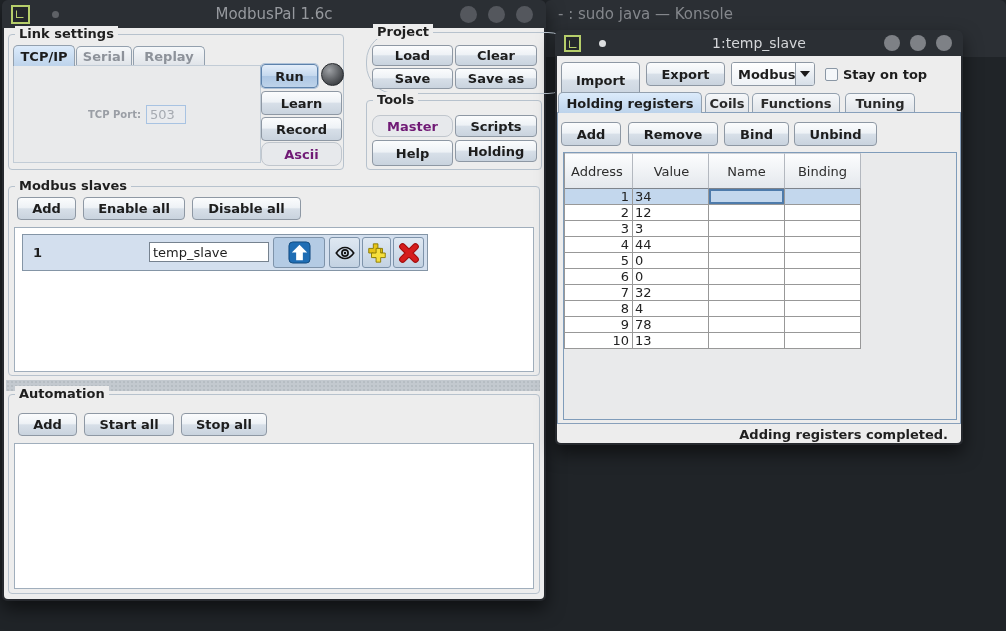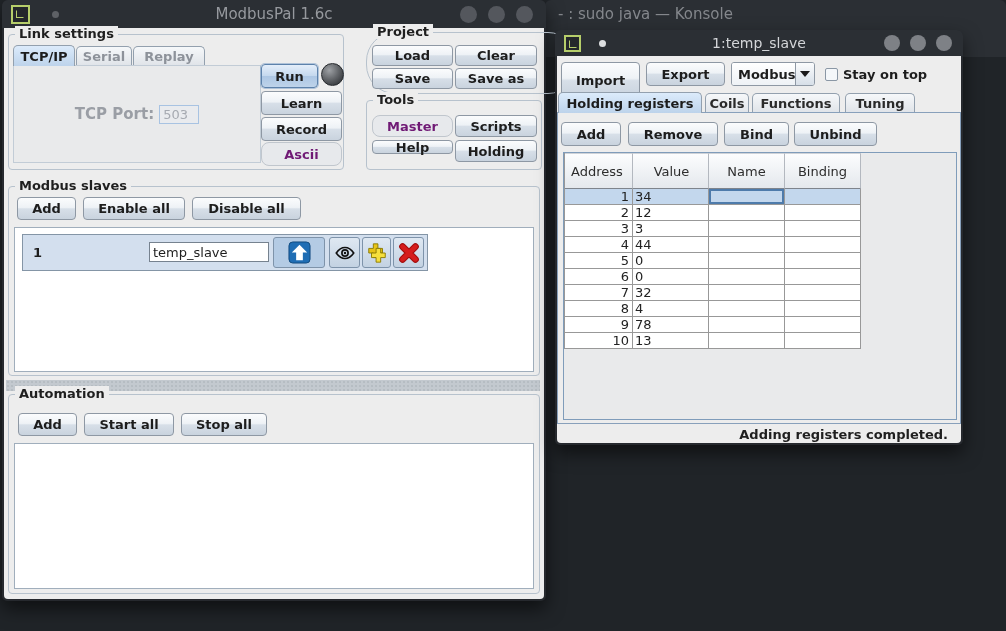--- a/index.html
+++ b/index.html
@@ -112,21 +112,21 @@
           <span>TCP/IP</span>
         </div>
       <div class="tab dim" style="left:67px;top:11px;width:56px;">
           <span>Serial</span>
         </div>
       <div class="tab dim" style="left:124px;top:11px;width:72px;">
           <span>Replay</span>
         </div>
 
       <div class="abs" style="left:4px;top:30px;width:248px;height:98px;background:#e9eaeb;border:1px solid #c2ccd6;box-sizing:border-box;display:flex;align-items:center;justify-content:center;gap:5px;">
-        <span style="font-size:15px;font-weight:bold;color:#9a9ea5;">TCP Port:</span>
+        <span style="font-size:10px;font-weight:bold;color:#9a9ea5;">TCP Port:</span>
         <input class="tfield" readonly="" style="position: static; width: 40px; height: 19px; background: rgb(233, 235, 238); border-color: rgb(168, 195, 226); color: rgb(166, 170, 177);" value="503">
       </div>
 
       <div class="btn focused" style="left:252px;top:29px;width:57px;height:24px;">
           <span>Run</span>
         </div>
       <div class="ledcirc" style="left:312px;top:28px;width:23px;height:23px;"></div>
       <div class="btn" style="left:252px;top:56px;width:81px;height:24px;">
           <span>Learn</span>
         </div>
@@ -155,21 +155,21 @@
     </div>
 
     <div class="group" style="left:362px;top:72px;width:176px;height:70px;">
       <span class="legend">Tools</span>
       <div class="btn disabled" style="left:5px;top:14px;width:81px;height:22px;">
           <span>Master</span>
         </div>
       <div class="btn" style="left:88px;top:14px;width:82px;height:22px;">
           <span>Scripts</span>
         </div>
-      <div class="btn" style="left:5px;top:39px;width:81px;height:14px;">
+      <div class="btn" style="left:5px;top:39px;width:81px;height:26px;">
           <span>Help</span>
         </div>
       <div class="btn" style="left:88px;top:39px;width:82px;height:22px;">
           <span>Holding</span>
         </div>
     </div>
 
     <div class="group" style="left:4px;top:158px;width:532px;height:190px;">
       <span class="legend">Modbus slaves</span>
       <div class="btn" style="left:8px;top:10px;width:59px;height:23px;">

